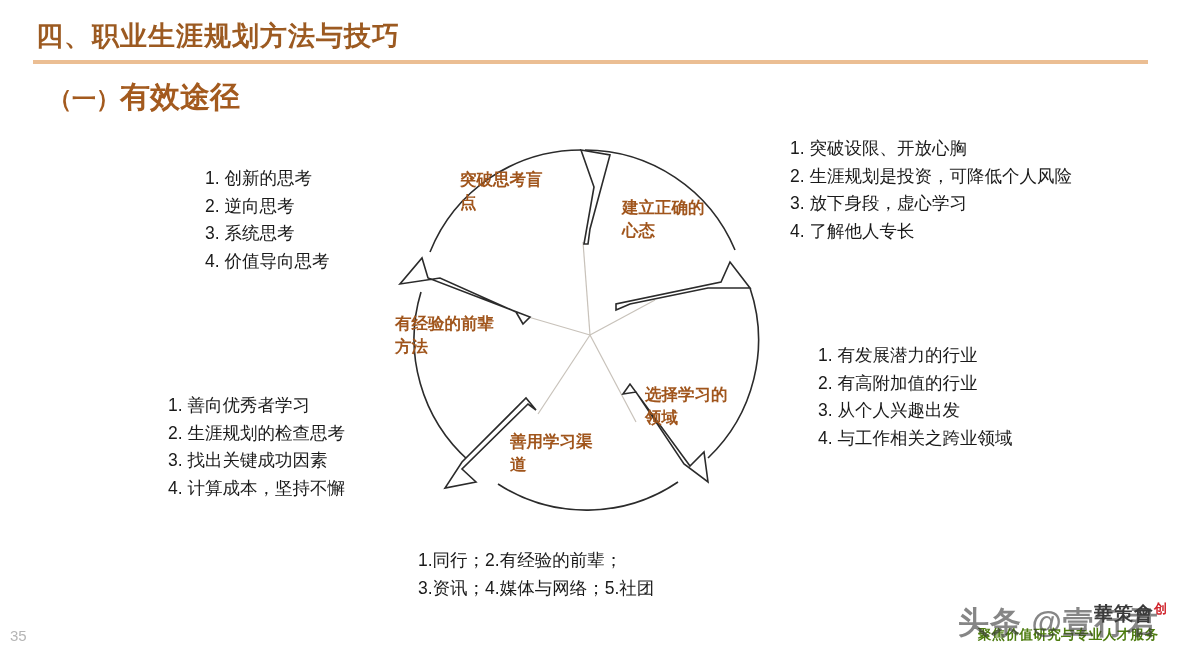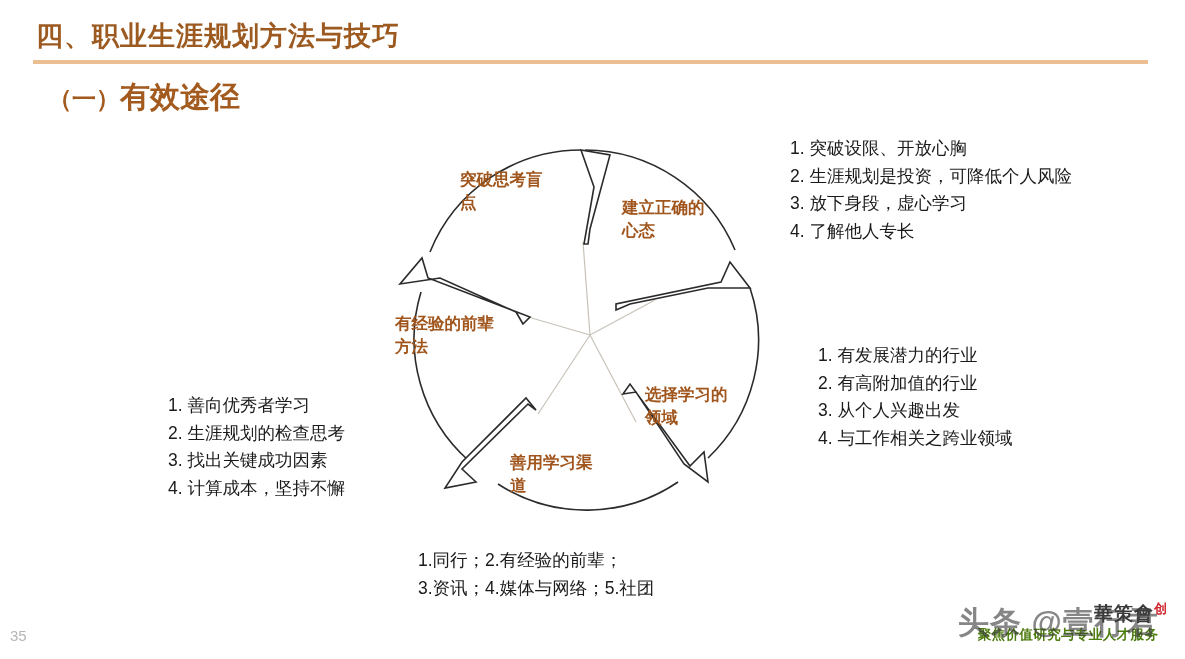--- a/index.html
+++ b/index.html
@@ -72,21 +72,21 @@
     color: #A0551C;
     font-size: 16.5px;
     font-weight: 700;
     line-height: 1.42;
     text-align: left;
     white-space: pre-line;
   }
   .seg-top      { left: 460px; top: 168px; width: 124px; }
   .seg-upright  { left: 622px; top: 196px; width: 110px; }
   .seg-lowright { left: 645px; top: 360px; width: 110px; margin-top: 23px; }
-  .seg-bottom   { left: 510px; top: 451px; width: 110px; }
+  .seg-bottom   { left: 510px; top: 430px; width: 110px; }
   .seg-left     { left: 395px; top: 312px; width: 122px; }
 
   
   .note {
     position: absolute;
     color: #1a1a1a;
     font-size: 17.5px;
     line-height: 1.58;
     white-space: pre-line;
   }
@@ -209,20 +209,24 @@
 
   <div class="seg-label seg-lowright">选择学习的
 领域</div>
 
   <div class="seg-label seg-bottom">善用学习渠
 道</div>
 
   <div class="seg-label seg-left">有经验的前辈
 方法</div>
 
+  <div class="note note-tl">1. 创新的思考
+2. 逆向思考
+3. 系统思考
+4. 价值导向思考</div>
 
   <div class="note note-tr">1. 突破设限、开放心胸
 2. 生涯规划是投资，可降低个人风险
 3. 放下身段，虚心学习
 4. 了解他人专长</div>
 
   <div class="note note-bl">1. 善向优秀者学习
 2. 生涯规划的检查思考
 3. 找出关键成功因素
 4. 计算成本，坚持不懈</div>

